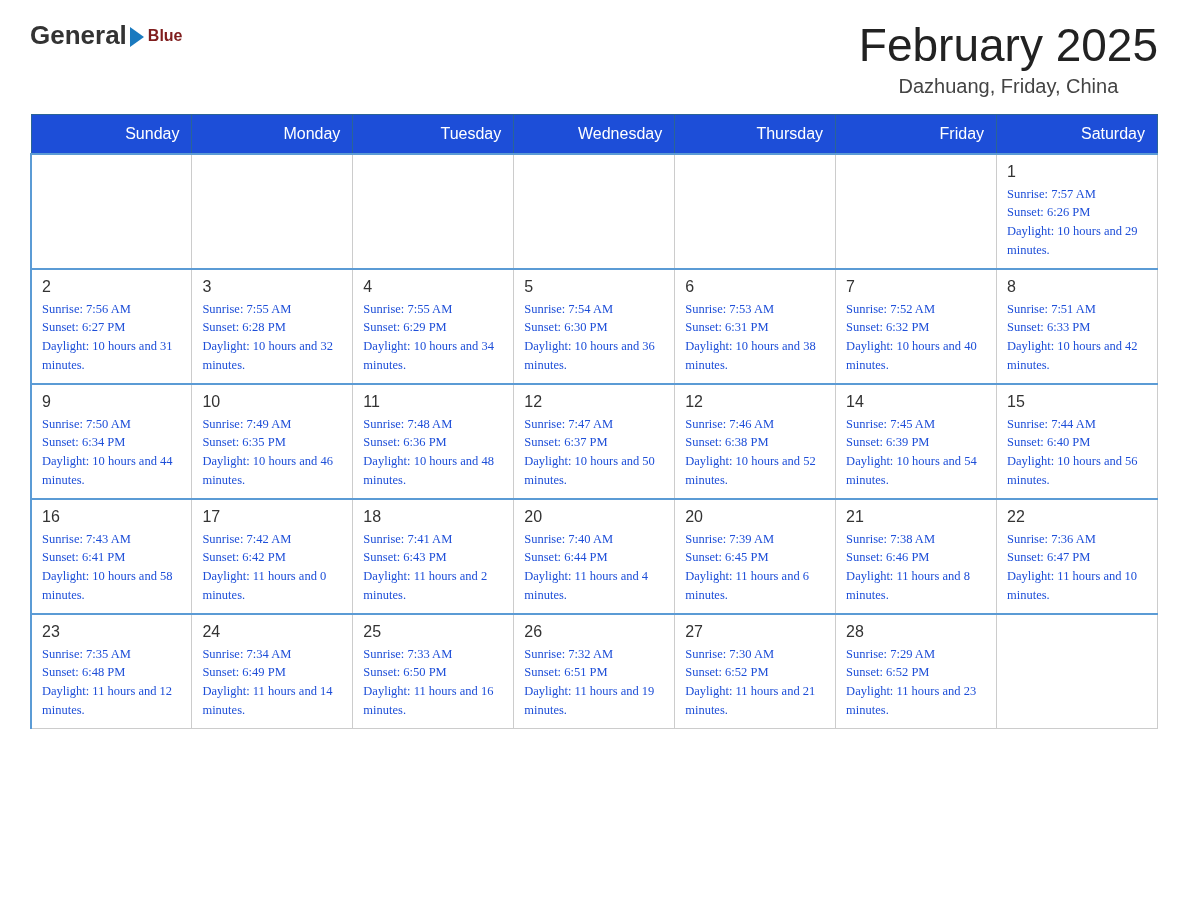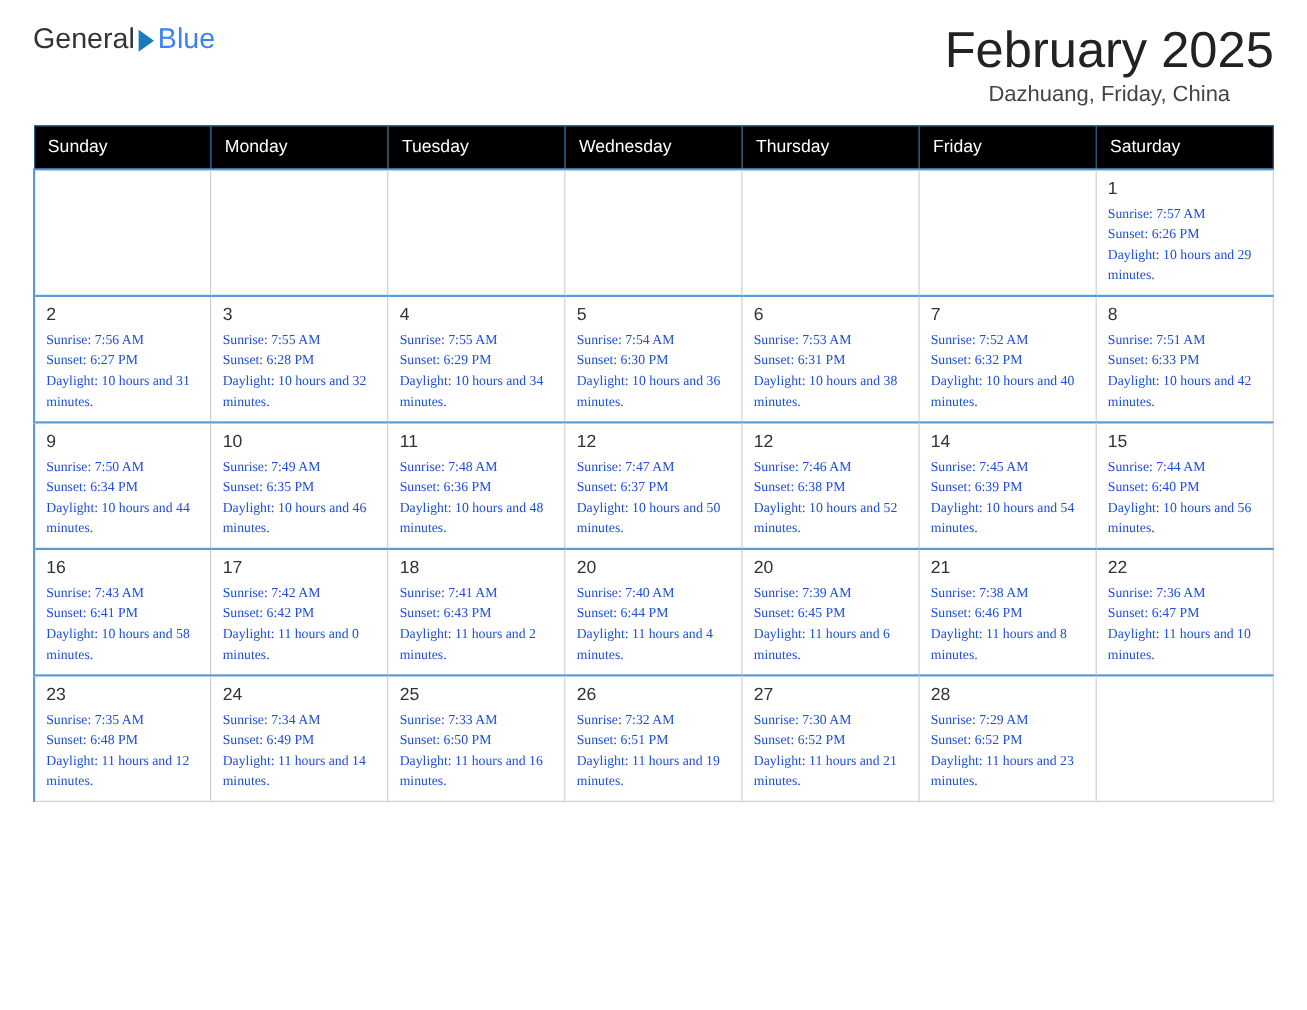--- a/index.html
+++ b/index.html
@@ -20,36 +20,36 @@
       display: flex;
       flex-direction: column;
       align-items: flex-start;
     }
     .logo-top {
       display: flex;
       align-items: center;
     }
     .logo-text-general {
       font-size: 26px;
-      font-weight: normal;
+      font-weight: bold;
       color: #333;
     }
     .logo-arrow {
       width: 0;
       height: 0;
       border-left: 14px solid #1a7abf;
       border-top: 10px solid transparent;
       border-bottom: 10px solid transparent;
       margin-left: 3px;
       margin-top: 2px;
     }
     .logo-text-blue {
-      font-size: 26px;
-      font-weight: normal;
-      color: #3b82f6;
+      font-size: 16px;
+      font-weight: bold;
+      color: #7f1d1d;
       margin-left: 4px;
     }
     .title-section {
       text-align: center;
     }
     .month-year {
       font-size: 46px;
       font-weight: normal;
       color: #222;
       line-height: 1.1;
@@ -57,26 +57,26 @@
     .location {
       font-size: 20px;
       color: #444;
       margin-top: 4px;
     }
     .calendar {
       width: 100%;
       border-collapse: collapse;
     }
     .calendar thead th {
-      background-color: #000000;
+      background-color: #1d4ed8;
       color: #fff;
       font-size: 16px;
       font-weight: normal;
       padding: 10px 12px;
-      text-align: left;
+      text-align: right;
       border: 1px solid #2a6496;
     }
     .calendar tbody td {
       border: 1px solid #ccc;
       vertical-align: top;
       padding: 8px 10px;
       width: 14.28%;
       min-height: 110px;
       height: 110px;
     }

